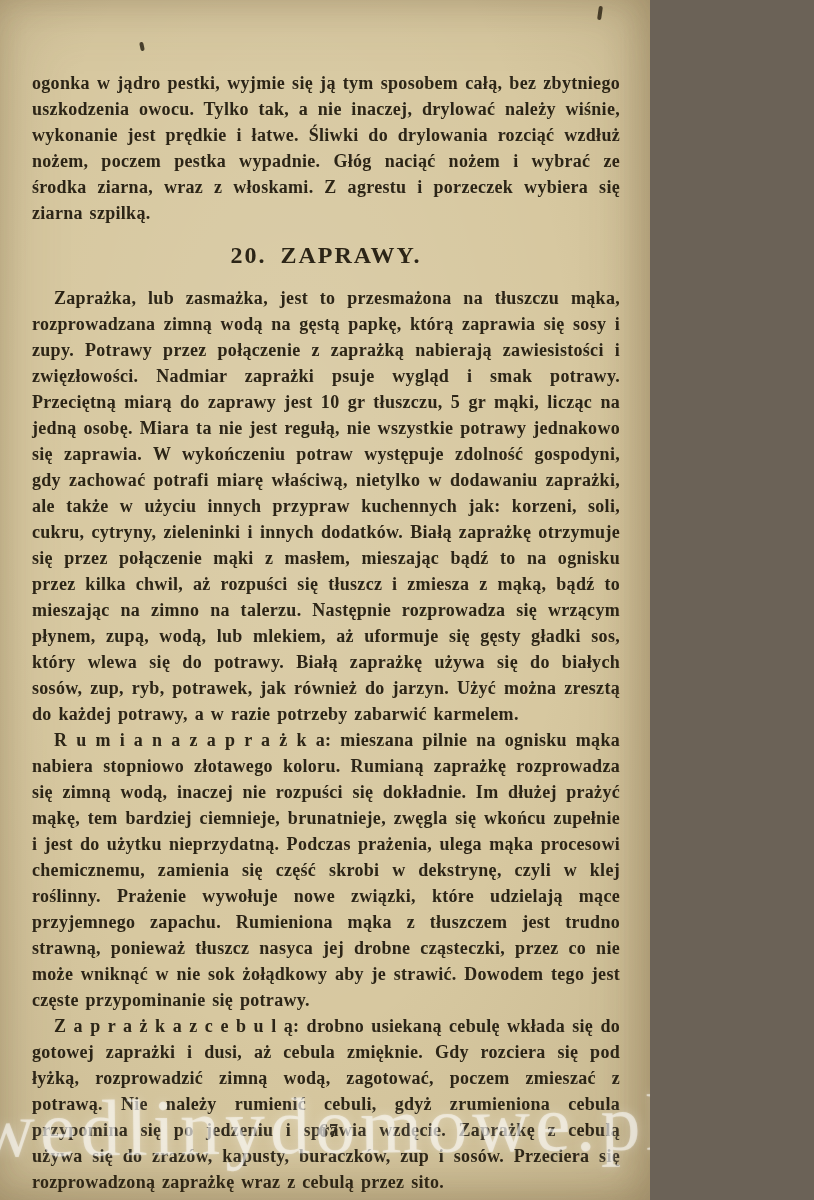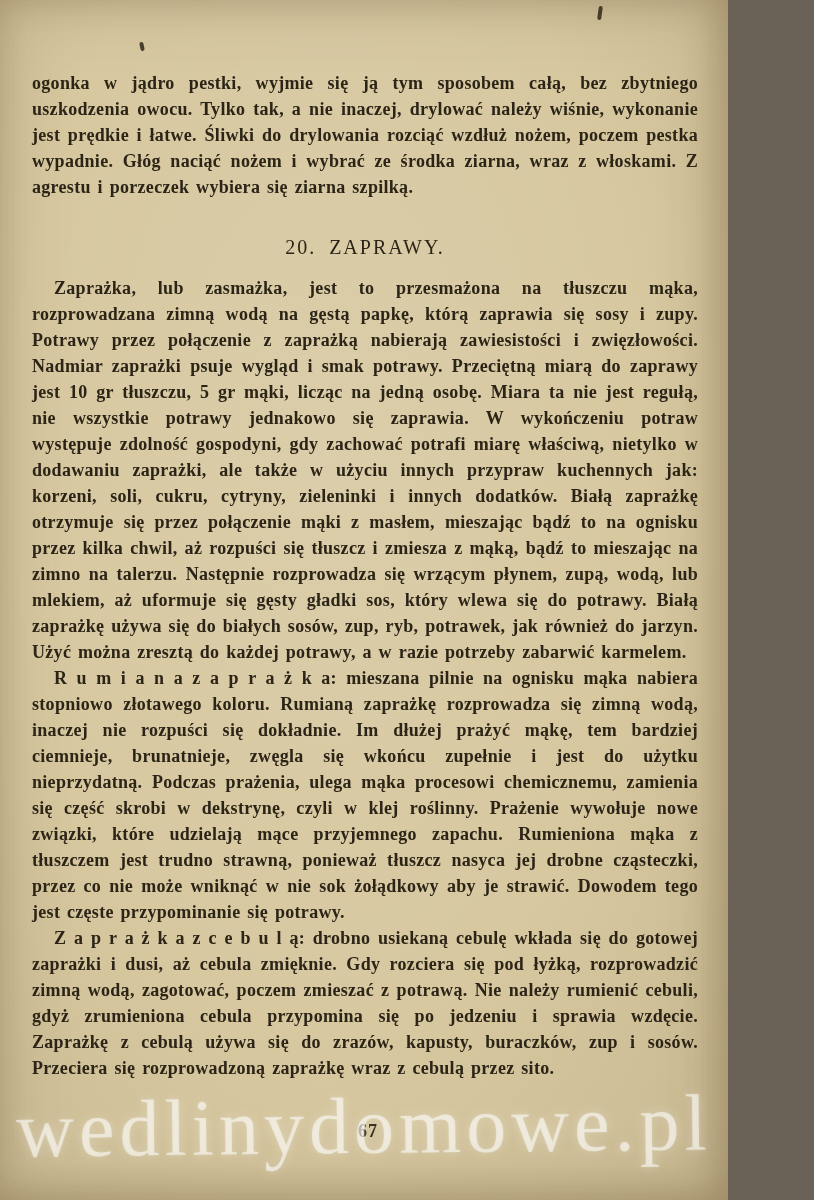--- a/index.html
+++ b/index.html
@@ -3,21 +3,21 @@
   <meta charset="utf-8">
   <style>
     * { margin: 0; padding: 0; box-sizing: border-box; }
     html, body { width: 814px; height: 1200px; }
     body {
       font-family: "Liberation Serif", "DejaVu Serif", serif;
       background: #6b6257;
     }
     .page {
       position: relative;
-      width: 728px;
+      width: 650px;
       height: 1200px;
       overflow: hidden;
       color: var(--ink, #2c2517);
       background:
         radial-gradient(ellipse at 45% 38%,
           rgba(255,255,255,0.10) 0%,
           rgba(255,255,255,0.00) 55%,
           rgba(90,70,35,0.12) 100%),
         var(--paper, #d7c8a0);
     }
@@ -40,25 +40,25 @@
       line-height: 26px;
       font-weight: 700;
       text-align: justify;
       letter-spacing: 0.3px;
       word-spacing: 2px;
       margin: 0;
     }
     .para.indent { text-indent: 22px; }
     .heading {
       text-align: center;
-      font-size: 20px;
-      font-weight: 400;
+      font-size: 24px;
+      font-weight: 700;
       letter-spacing: 2px;
       word-spacing: 6px;
-      margin: 36px 0 16px 0;
+      margin: 16px 0 16px 0;
     }
     .page-number {
       position: absolute;
       left: 0;
       bottom: 58px;
       width: 100%;
       text-align: center;
       font-size: 18px;
       font-weight: 700;
       letter-spacing: 1px;

